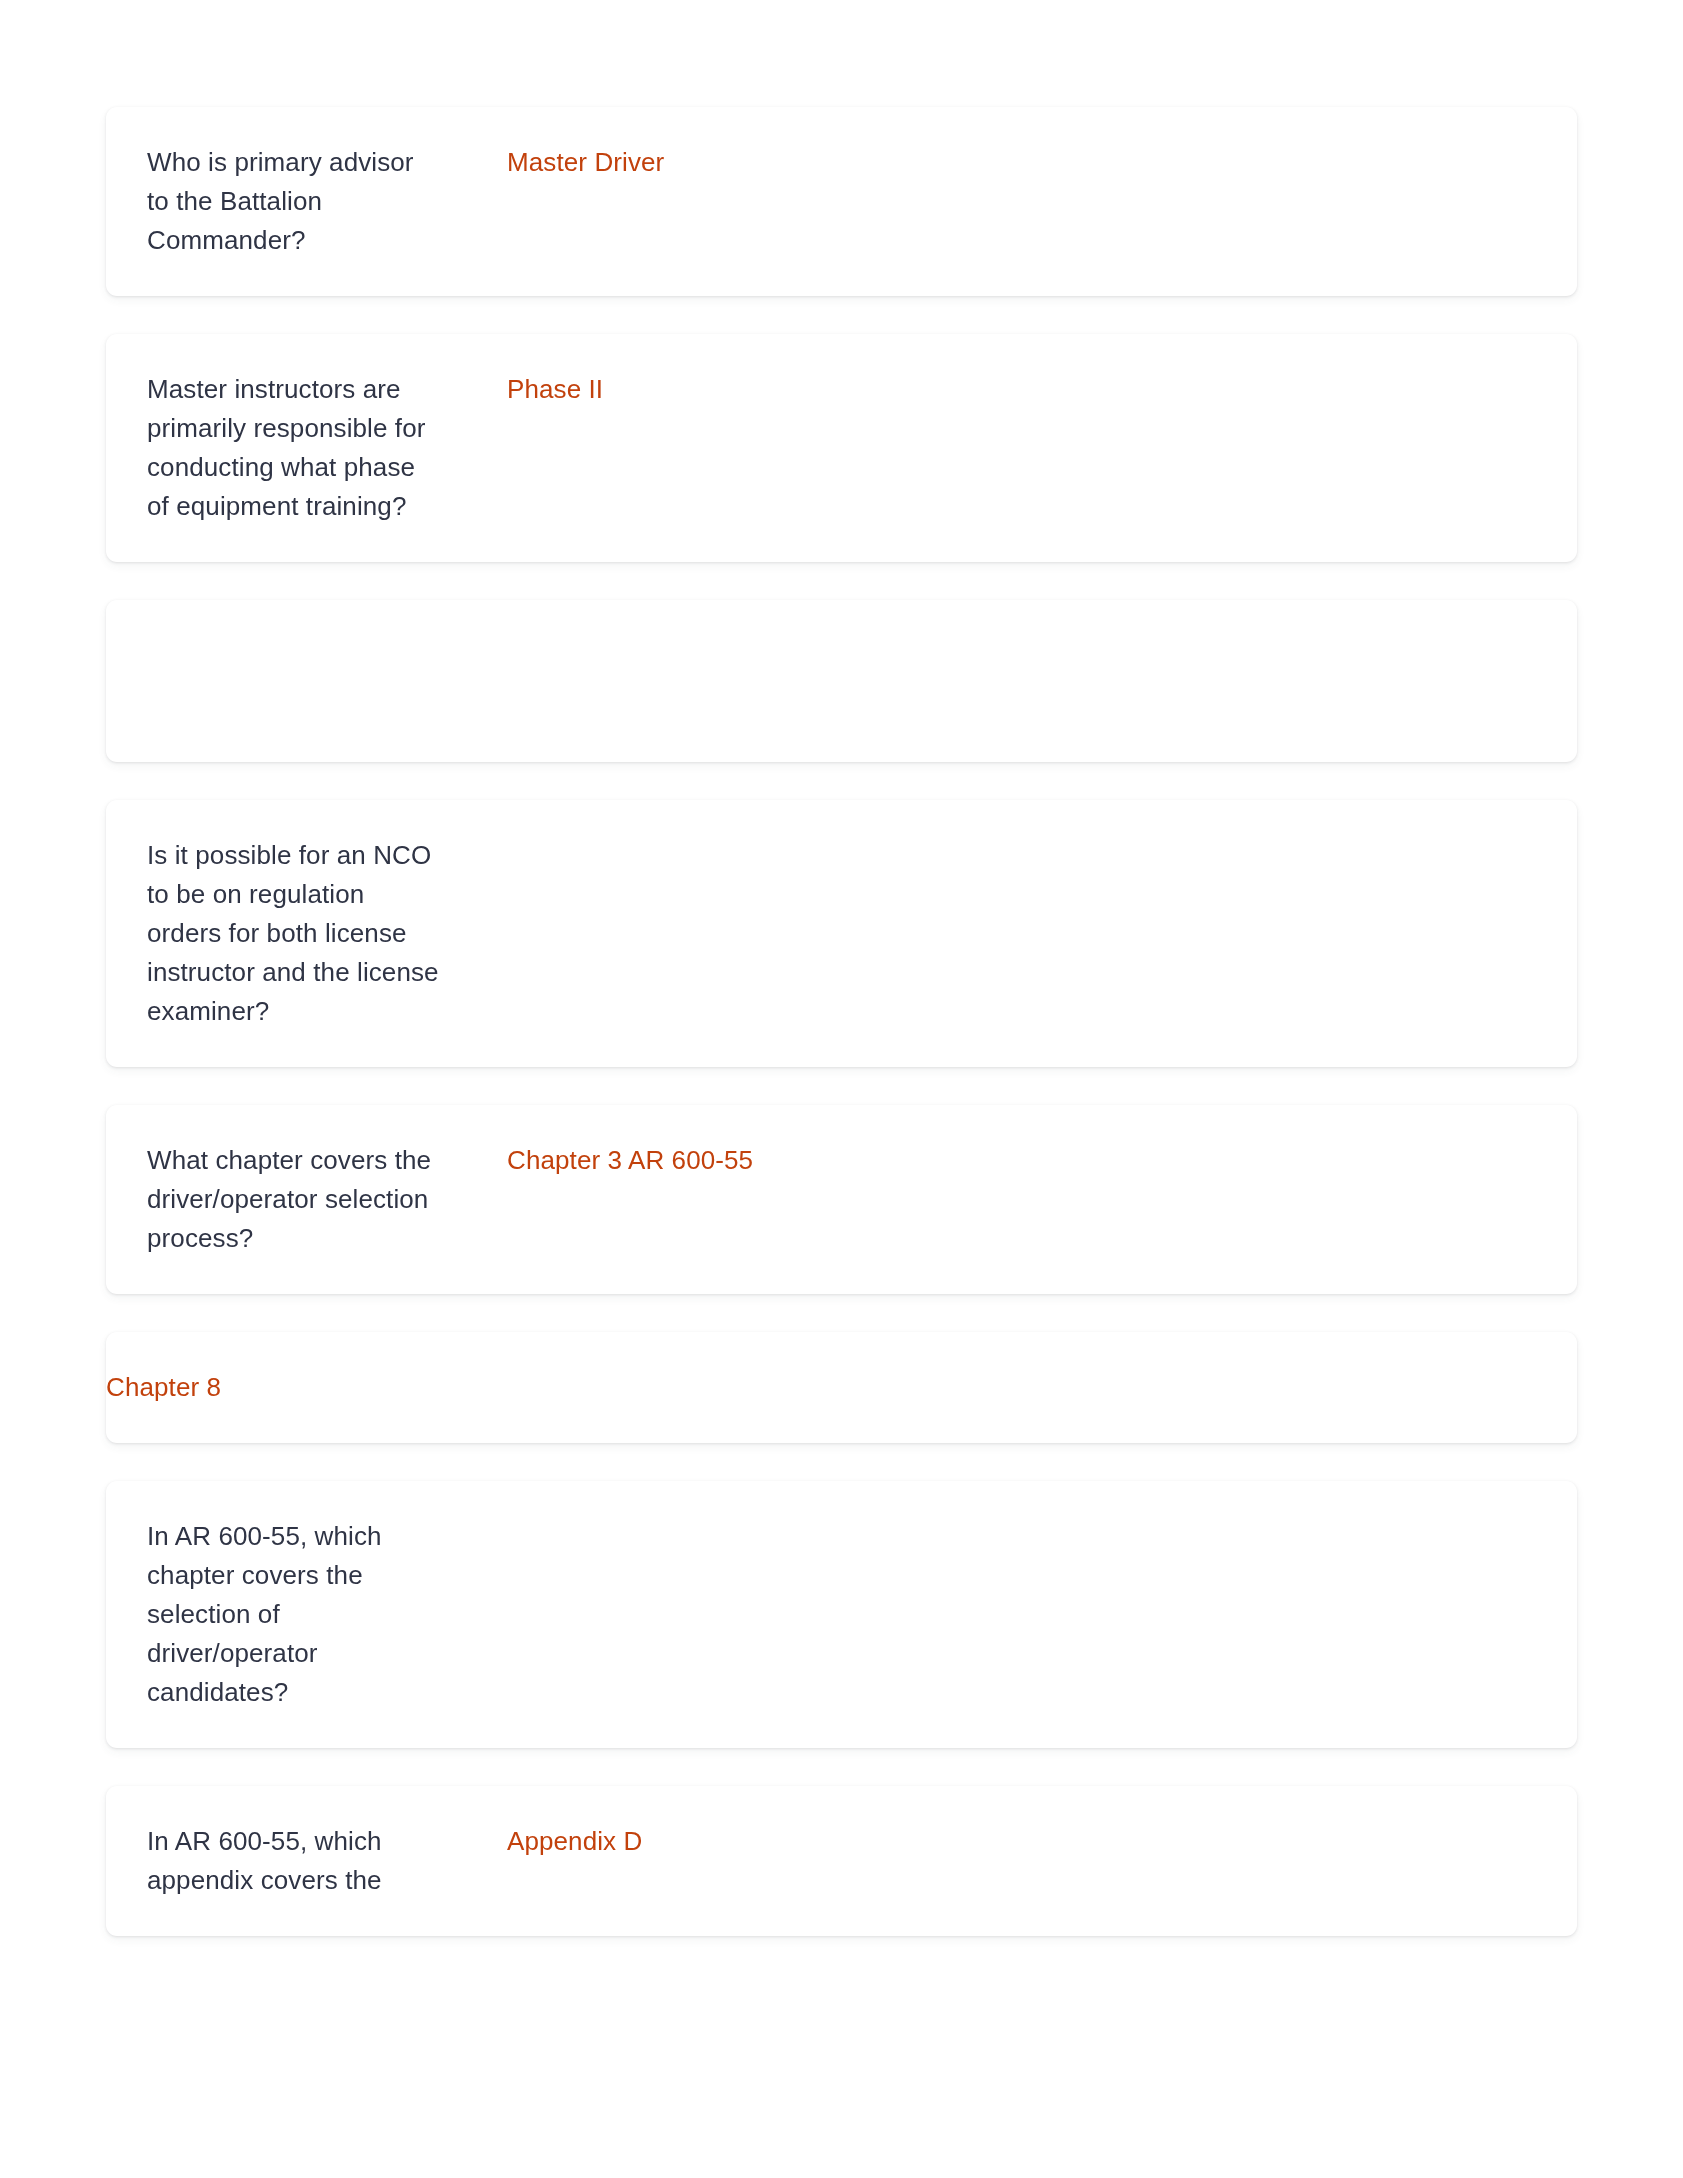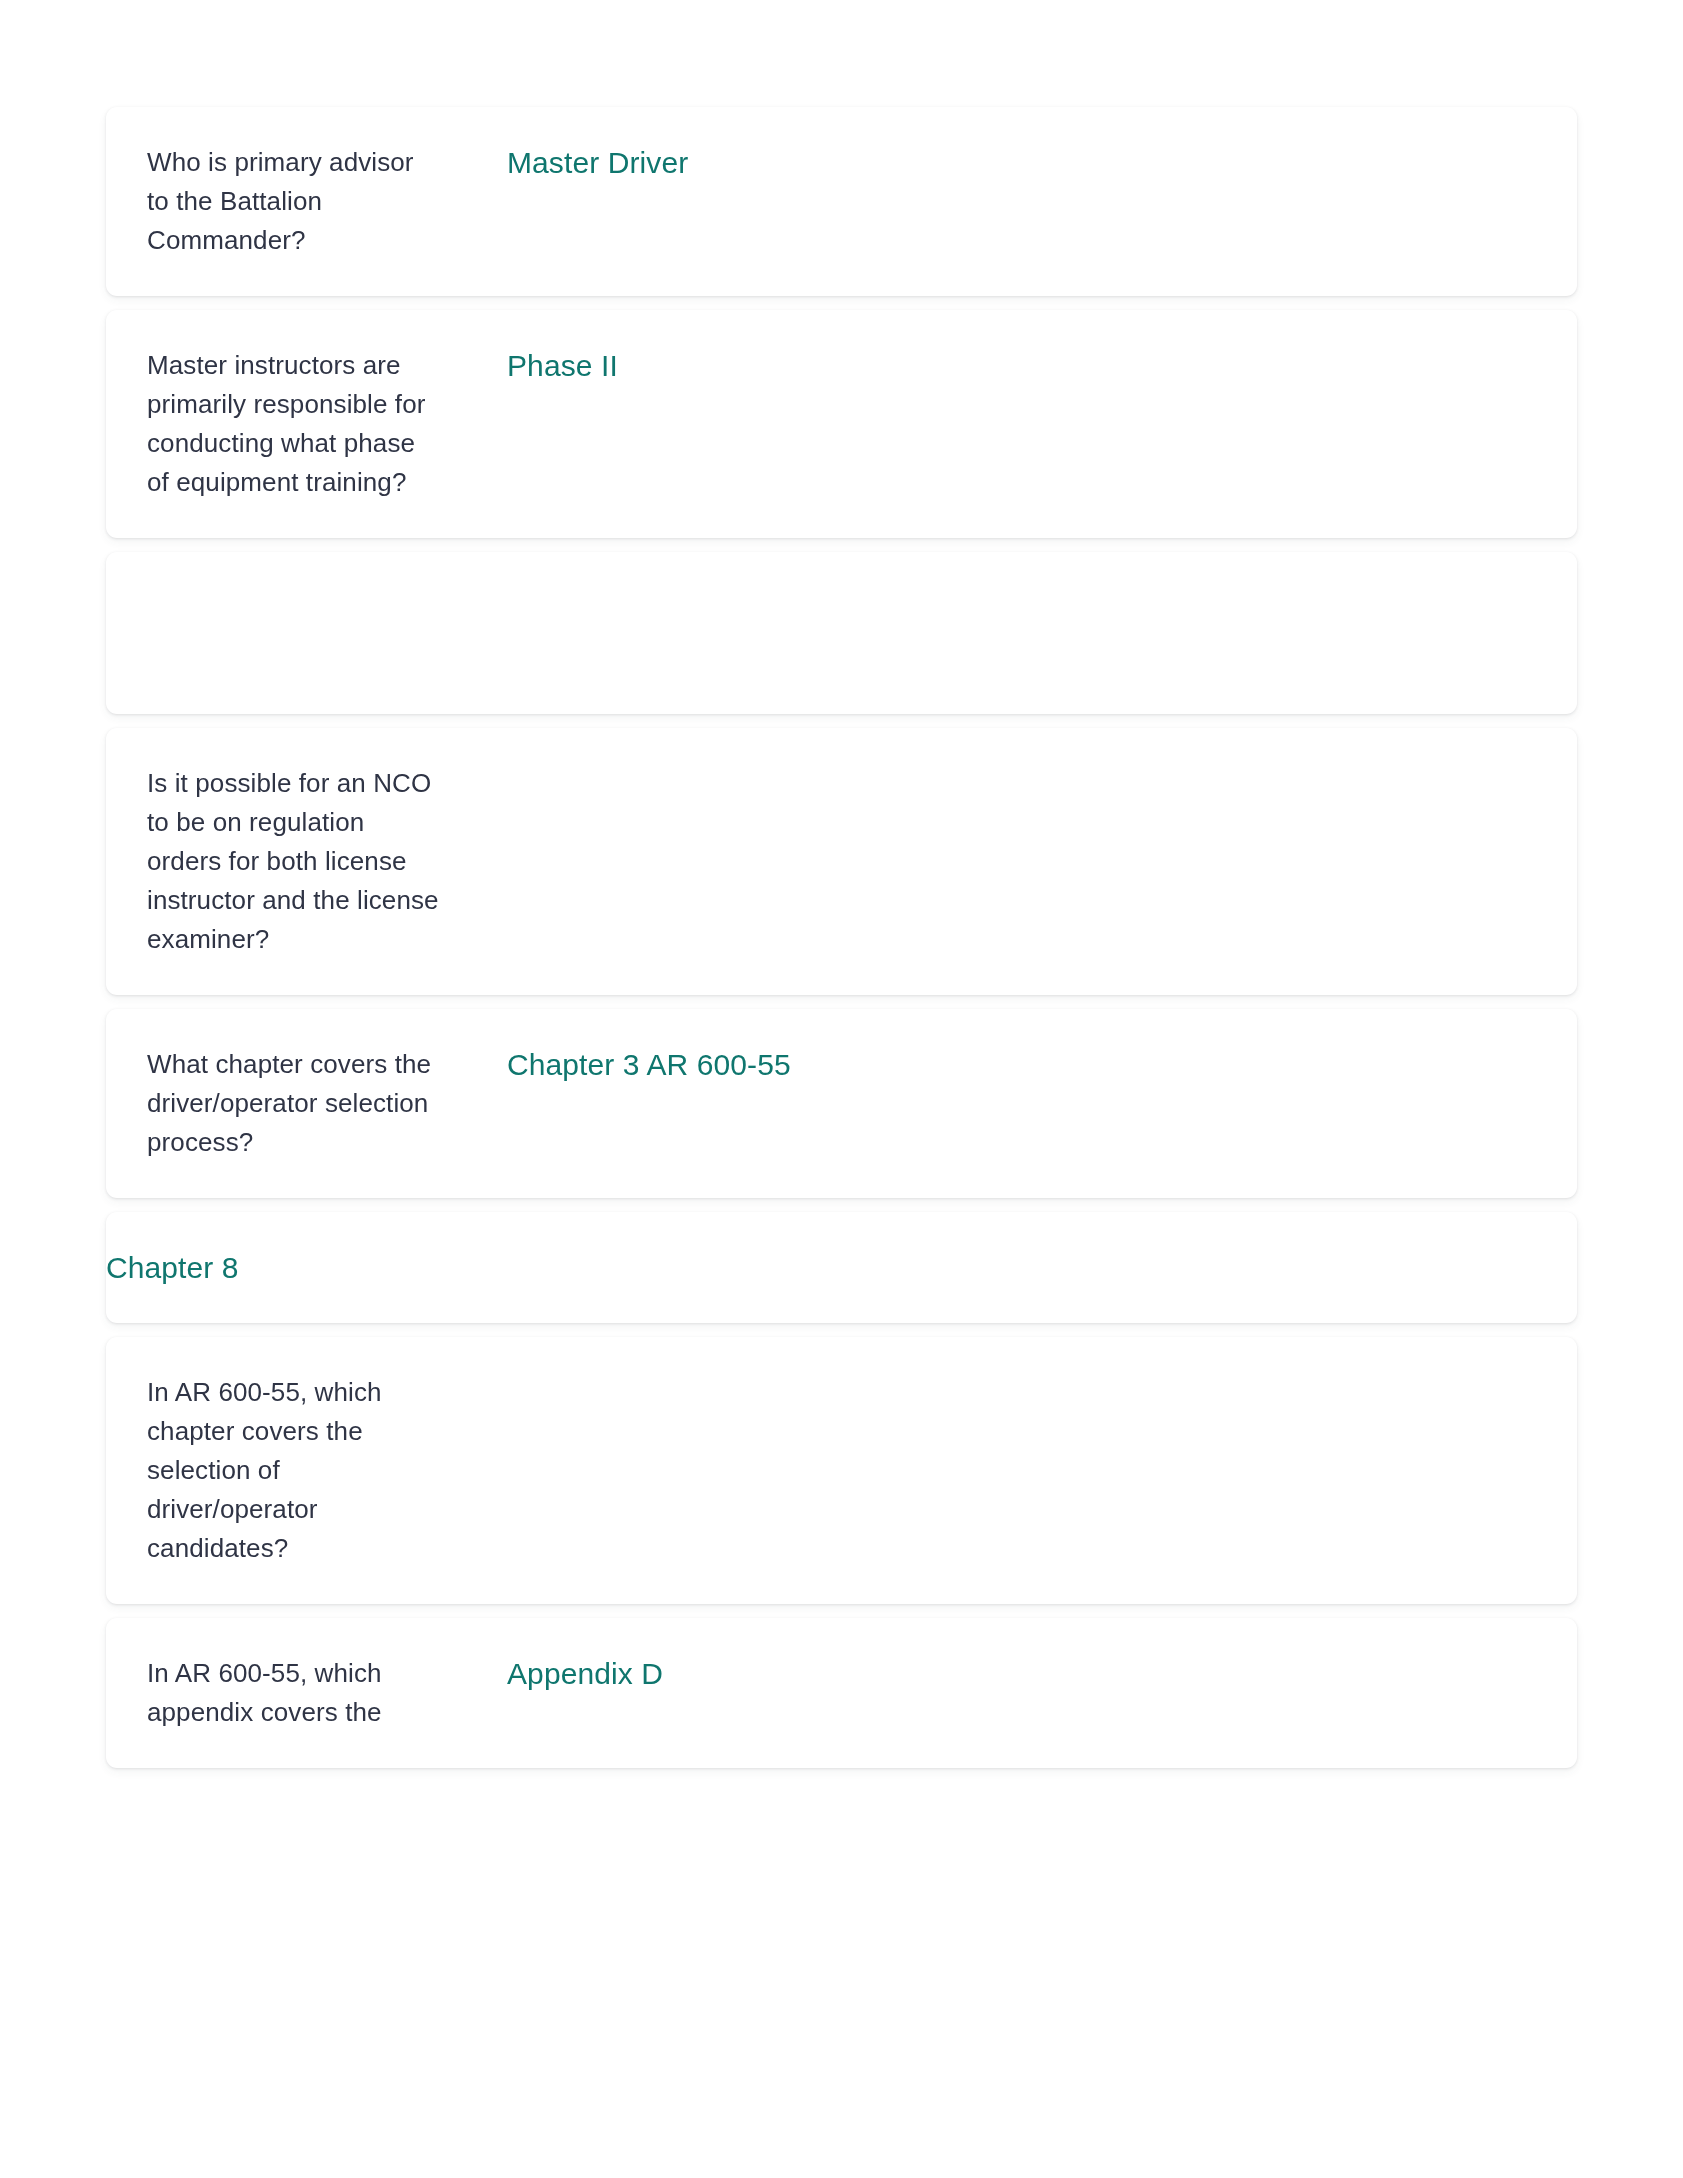--- a/index.html
+++ b/index.html
@@ -28,21 +28,21 @@
   }
 
   .qa-card {
     position: relative;
     box-sizing: border-box;
     width: 1471px;
     background: #ffffff;
     border-radius: 11px;
     box-shadow: 0 1px 3px rgba(60, 64, 67, 0.13),
                 0 4px 10px rgba(60, 64, 67, 0.055);
-    margin-bottom: 14px;
+    margin-bottom: 38px;
     padding: 36px 0 36px 0;
     display: flex;
     flex-direction: row;
     align-items: flex-start;
   }
 
   .qa-card.is-empty {
     min-height: 162px;
     padding: 0;
   }
@@ -58,22 +58,22 @@
     line-height: 39px;
     letter-spacing: 0.1px;
     white-space: pre-line;
     word-break: normal;
   }
 
   .qa-answer {
     box-sizing: border-box;
     flex: 1 1 auto;
     padding-right: 40px;
-    color: #0f766e;
-    font-size: 30px;
+    color: #c2410c;
+    font-size: 26px;
     line-height: 39px;
     letter-spacing: 0.1px;
     white-space: pre-line;
   }
 
   
   .qa-card:last-child {
     margin-bottom: 0;
   }
 </style>

